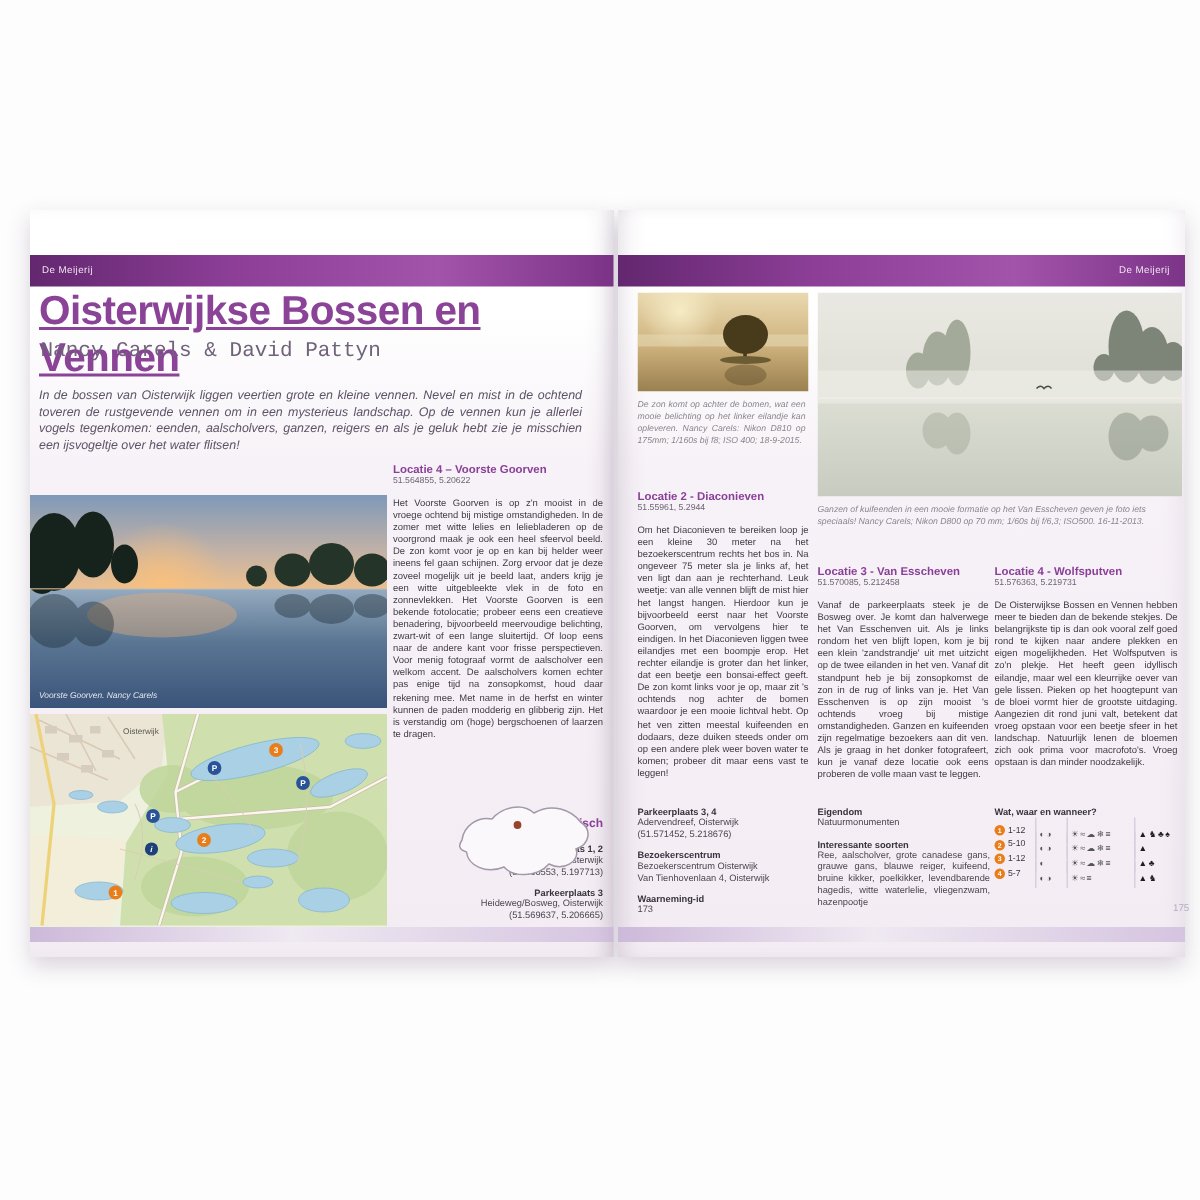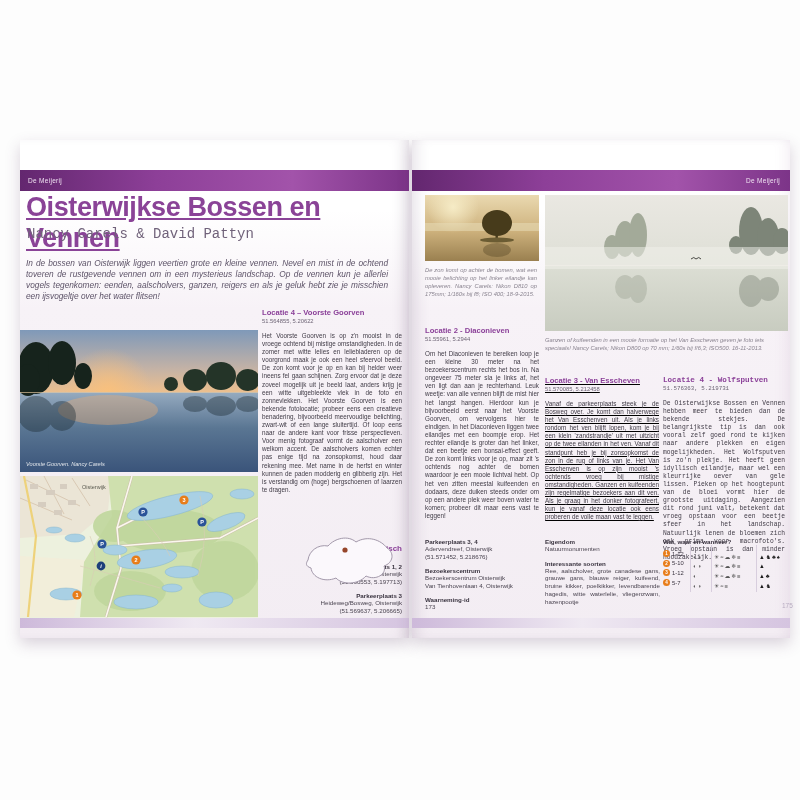--- a/index.html
+++ b/index.html
@@ -270,27 +270,27 @@
     </svg>
   </div>
   <div class="caption abs" style="left:133px;top:196px;width:240px;">Ganzen of kuifeenden in een mooie formatie op het Van Esscheven geven je foto iets speciaals! Nancy Carels; Nikon D800 op 70 mm; 1/60s bij f/6,3; ISO500. 16-11-2013.</div>
 
   <div class="abs" style="left:13px;top:186px;width:114px;">
     <div class="loc-heading">Locatie 2 - Diaconieven</div>
     <div class="loc-coords">51.55961, 5.2944</div>
     <div class="loc-body" style="margin-top:8px;">Om het Diaconieven te bereiken loop je een kleine 30 meter na het bezoekerscentrum rechts het bos in. Na ongeveer 75 meter sla je links af, het ven ligt dan aan je rechterhand. Leuk weetje: van alle vennen blijft de mist hier het langst hangen. Hierdoor kun je bijvoorbeeld eerst naar het Voorste Goorven, om vervolgens hier te eindigen. In het Diaconieven liggen twee eilandjes met een boompje erop. Het rechter eilandje is groter dan het linker, dat een beetje een bonsai-effect geeft. De zon komt links voor je op, maar zit 's ochtends nog achter de bomen waardoor je een mooie lichtval hebt. Op het ven zitten meestal kuifeenden en dodaars, deze duiken steeds onder om op een andere plek weer boven water te komen; probeer dit maar eens vast te leggen!</div>
   </div>
 
-  <div class="abs" style="left:133px;top:236px;width:114px;text-decoration:underline;">
+  <div class="abs" style="left:133px;top:236px;width:114px;">
     <div class="loc-heading">Locatie 3 - Van Esscheven</div>
     <div class="loc-coords">51.570085, 5.212458</div>
     <div class="loc-body" style="margin-top:8px;">Vanaf de parkeerplaats steek je de Bosweg over. Je komt dan halverwege het Van Esschenven uit. Als je links rondom het ven blijft lopen, kom je bij een klein 'zandstrandje' uit met uitzicht op de twee eilanden in het ven. Vanaf dit standpunt heb je bij zonsopkomst de zon in de rug of links van je. Het Van Esschenven is op zijn mooist 's ochtends vroeg bij mistige omstandigheden. Ganzen en kuifeenden zijn regelmatige bezoekers aan dit ven. Als je graag in het donker fotografeert, kun je vanaf deze locatie ook eens proberen de volle maan vast te leggen.</div>
   </div>
 
-  <div class="abs" style="left:251px;top:236px;width:122px;font-family:Liberation Mono, monospace;">
+  <div class="abs" style="left:251px;top:236px;width:122px;">
     <div class="loc-heading">Locatie 4 - Wolfsputven</div>
     <div class="loc-coords">51.576363, 5.219731</div>
     <div class="loc-body" style="margin-top:8px;">De Oisterwijkse Bossen en Vennen hebben meer te bieden dan de bekende stekjes. De belangrijkste tip is dan ook vooral zelf goed rond te kijken naar andere plekken en eigen mogelijkheden. Het Wolfsputven is zo'n plekje. Het heeft geen idyllisch eilandje, maar wel een kleurrijke oever van gele lissen. Pieken op het hoogtepunt van de bloei vormt hier de grootste uitdaging. Aangezien dit rond juni valt, betekent dat vroeg opstaan voor een beetje sfeer in het landschap. Natuurlijk lenen de bloemen zich ook prima voor macrofoto's. Vroeg opstaan is dan minder noodzakelijk.</div>
   </div>
 
   <div class="abs" style="left:13px;top:398px;width:112px;">
     <div class="prak-item">
       <div class="prak-label">Parkeerplaats 3, 4</div>
       <div class="prak-line">Adervendreef, Oisterwijk</div>
       <div class="prak-line">(51.571452, 5.218676)</div>

